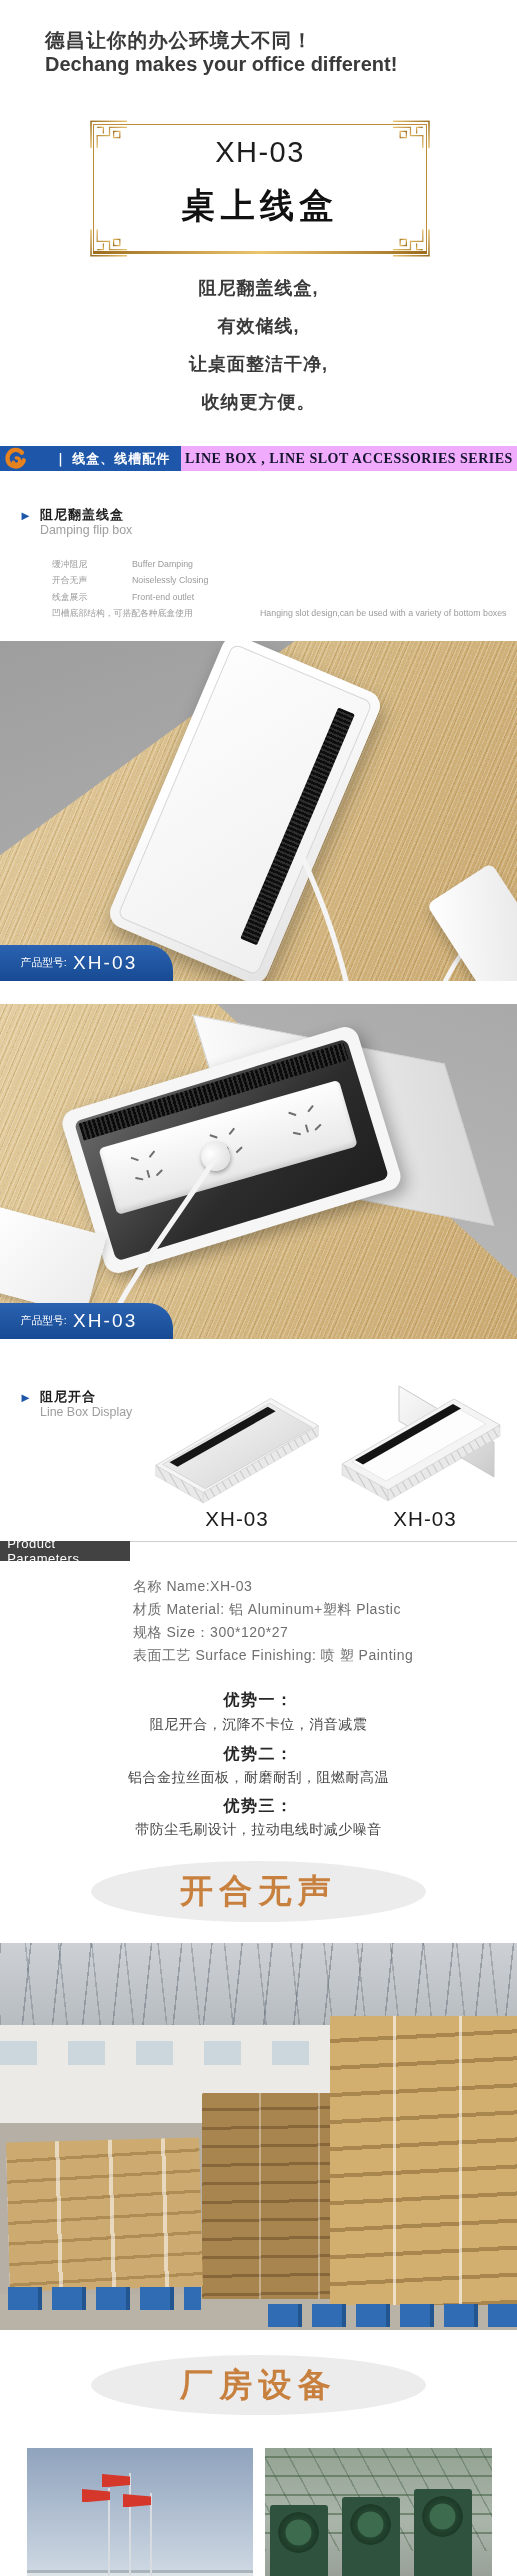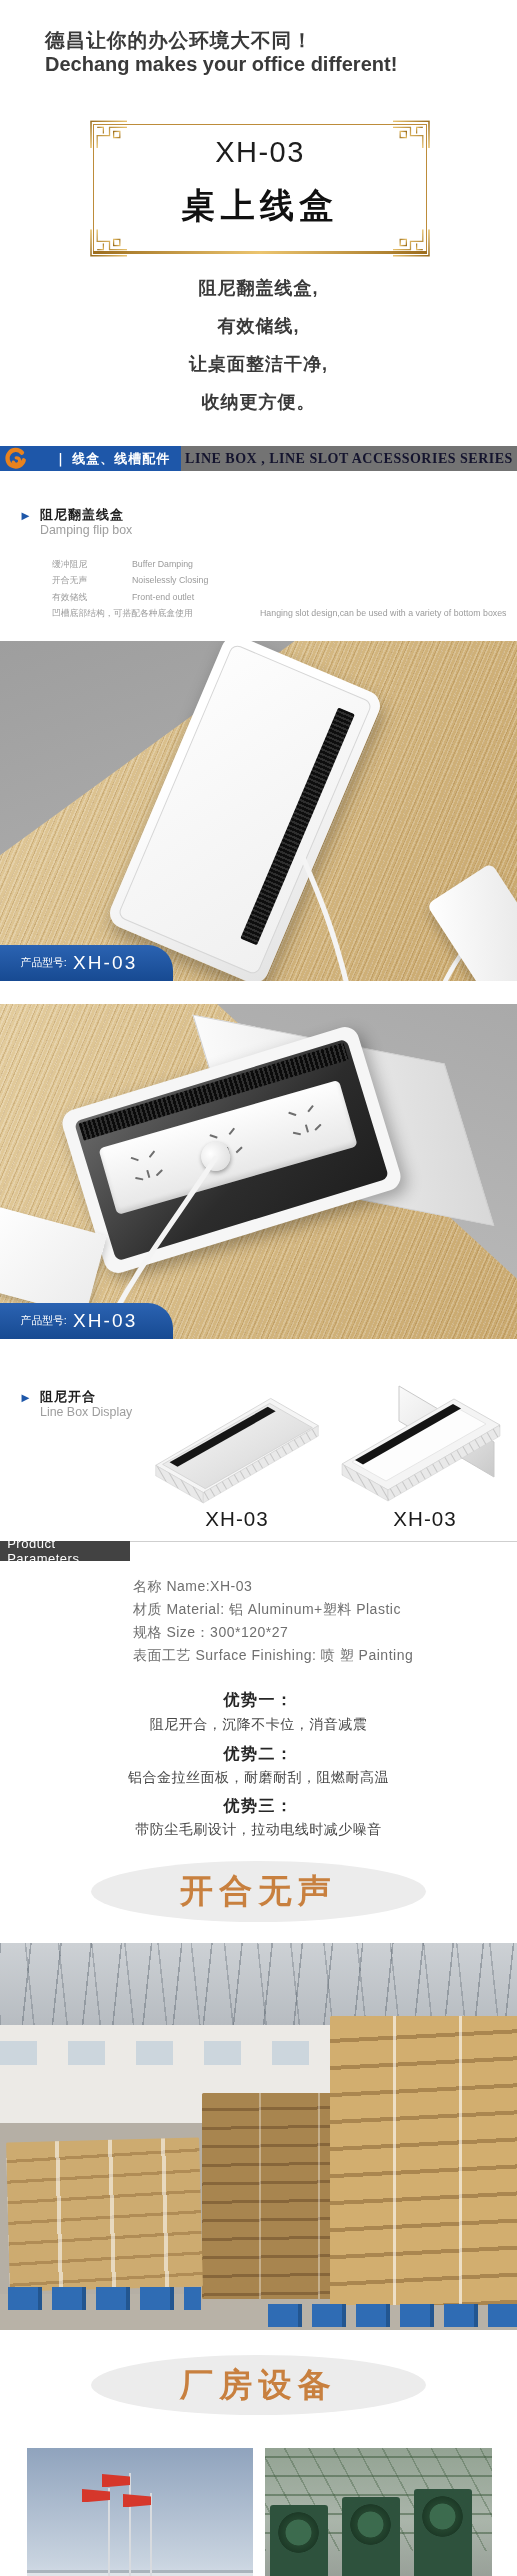--- a/index.html
+++ b/index.html
@@ -25,21 +25,21 @@
 
   
   .taglines{left:0;top:269px;width:517px;text-align:center;font-size:18px;font-weight:bold;
             color:#3a3a3a;line-height:38px;letter-spacing:1px;}
 
   
   .banner{left:0;top:446px;width:517px;height:25px;}
   .banner-blue{position:absolute;left:0;top:0;width:181px;height:25px;background:#1e57a9;}
   .banner-logo{position:absolute;left:4.1px;top:1px;width:23px;height:23px;}
   .banner-zh{position:absolute;left:54px;top:0;line-height:25px;font-size:13px;color:#ffffff;letter-spacing:1px;font-weight:bold;}
-  .banner-gray{position:absolute;left:181px;top:0;width:336px;height:25px;background:#737373;
+  .banner-gray{position:absolute;left:181px;top:0;width:336px;height:25px;background:#f0abfc;
                display:flex;align-items:center;justify-content:center;}
   .banner-en{font-family:"Liberation Serif","DejaVu Serif",serif;font-weight:bold;font-size:14px;
              color:#14142e;letter-spacing:0.5px;}
 
   
   .sec-arrow{font-size:10.3px;color:#1e57a9;}
   .intro-arrow{left:21.6px;top:509px;}
   .intro-zh{left:40px;top:506px;font-size:13px;font-weight:bold;color:#1c1c1c;letter-spacing:1px;}
   .intro-en{left:40px;top:523px;font-size:12.4px;color:#9e9e9e;}
   .spec{font-size:8.8px;color:#9b9b9b;}
@@ -253,21 +253,21 @@
   </div>
 
   <div class="abs sec-arrow intro-arrow">▶</div>
   <div class="abs intro-zh">阻尼翻盖线盒</div>
   <div class="abs intro-en">Damping flip box</div>
 
   <div class="abs spec s-r1 s-zh">缓冲阻尼</div>
   <div class="abs spec s-r1 s-en">Buffer Damping</div>
   <div class="abs spec s-r2 s-zh">开合无声</div>
   <div class="abs spec s-r2 s-en">Noiselessly Closing</div>
-  <div class="abs spec s-r3 s-zh">有效储线</div>
+  <div class="abs spec s-r3 s-zh">线盒展示</div>
   <div class="abs spec s-r3 s-en">Front-end outlet</div>
   <div class="abs spec s-r4 s-zh">凹槽底部结构，可搭配各种底盒使用</div>
   <div class="abs spec s-r4 s-en4">Hanging slot design,can be used with a variety of bottom boxes</div>
 
   <div class="abs photo photo1">
     <div class="wood"></div>
     <div class="backdrop1"></div>
     <div class="p1-box">
       <div class="p1-inner"></div>
       <div class="p1-brush"></div>

